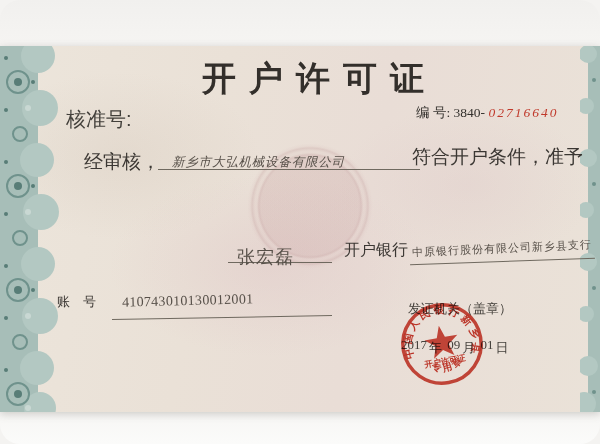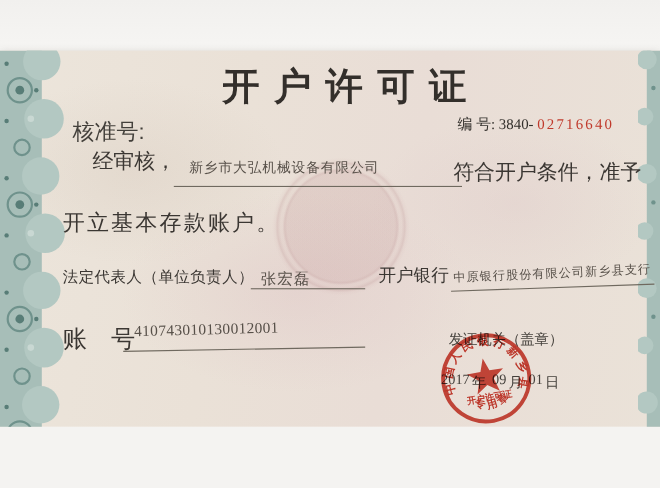--- a/index.html
+++ b/index.html
@@ -1,18 +1,18 @@
 <!DOCTYPE html>
 <html><head>
 <meta charset="utf-8">
 <style>
   html,body{margin:0;padding:0;}
   body{width:600px;height:444px;background:#f4f3f1;font-family:"Liberation Serif","DejaVu Serif",serif;}
-  .photo{position:relative;width:600px;height:388px;overflow:hidden;
-    background:linear-gradient(180deg,#f1f0ee 0%,#f6f5f3 12%,#f4f3f0 88%,#fbfbfa 100%);}
+  .photo{position:relative;width:600px;height:444px;overflow:hidden;
+    background:linear-gradient(180deg,#f1f0ee 0%,#f6f5f3 12%,#f4f3f0 88%,#fbfbfa 100%);border-radius:20px;}
   .cert{position:absolute;left:0;top:46px;width:600px;height:366px;
     background:
       radial-gradient(circle 95px at 310px 160px, rgba(205,165,165,0.10) 58%, rgba(190,150,150,0.28) 61%, rgba(205,170,170,0.10) 63%, transparent 66%),
       radial-gradient(circle 70px at 310px 160px, rgba(195,155,155,0.18) 70%, rgba(190,150,150,0.30) 73%, transparent 76%),
       radial-gradient(ellipse 230px 130px at 45% 60%, rgba(216,182,188,0.28), transparent 70%),
       radial-gradient(ellipse 180px 110px at 78% 38%, rgba(214,186,190,0.22), transparent 72%),
       radial-gradient(ellipse 200px 120px at 20% 30%, rgba(205,190,175,0.25), transparent 70%),
       linear-gradient(100deg,#ece5db 0%,#eae1d7 35%,#e9ddd6 60%,#eae2d8 100%);
     box-shadow:0 2px 8px rgba(80,75,70,0.25);}
   .t{position:absolute;white-space:nowrap;color:#3c3833;}
@@ -94,38 +94,36 @@
     </svg>
   </div>
 
   <div class="t" style="left:202px;top:56px;font-size:34px;font-weight:bold;letter-spacing:13px;color:#332f2b;">开户许可证</div>
 
   <div class="t" style="left:66px;top:106px;font-size:20px;font-family:'Liberation Sans',sans-serif;color:#43403b;">核准号:</div>
 
   <div class="t" style="left:416px;top:104px;font-size:13.5px;color:#33302c;">
     <span>编 号:</span>
     <span>3840-</span>
-    <span class="red" style="color:#c0392b;">02716640</span>
+    <span class="red" style="color:#c0392b;font-style:italic;">02716640</span>
   </div>
 
-  <div class="t" style="left:84px;top:134px;font-size:19px;color:#3b3733;font-family:Liberation Serif, serif;">经审核，</div>
+  <div class="t" style="left:84px;top:149px;font-size:19px;color:#3b3733;font-family:Liberation Serif, serif;">经审核，</div>
   <div class="uline" style="left:158px;top:169px;width:262px;"></div>
-  <div class="t stamp" style="left:172px;top:144px;font-size:12.5px;letter-spacing:0.8px;">新乡市大弘机械设备有限公司</div>
+  <div class="t stamp" style="left:172px;top:154px;font-size:12.5px;letter-spacing:0.8px;font-style:italic;">新乡市大弘机械设备有限公司</div>
   <div class="t" style="left:412px;top:144px;font-size:19px;color:#3b3733;font-family:Liberation Mono, monospace;">符合开户条件，准予</div>
-  <div class="t" style="left:57px;top:189px;font-size:20px;letter-spacing:2px;color:#3b3733;">开立基本存款账户。</div>
 
-  <div class="t" style="left:57px;top:243px;font-size:14px;letter-spacing:0.5px;color:#3b3733;">法定代表人（单位负责人）</div>
   <div class="uline" style="left:228px;top:262px;width:104px;"></div>
-  <div class="t stamp" style="left:237px;top:245px;font-size:14px;letter-spacing:1px;">张宏磊</div>
+  <div class="t stamp" style="left:237px;top:245px;font-size:18px;letter-spacing:1px;">张宏磊</div>
 
   <div class="t" style="left:344px;top:240px;font-size:16px;color:#3b3733;text-align:center;">开户银行</div>
   <div class="uline" style="left:410px;top:261px;width:185px;transform:rotate(-2deg);"></div>
   <div class="t stamp" style="left:412px;top:241px;font-size:11px;letter-spacing:1px;transform:rotate(-2.5deg);">中原银行股份有限公司新乡县支行</div>
 
-  <div class="t" style="left:57px;top:293px;font-size:22px;color:#3b3733;">账　号</div>
+  <div class="t" style="left:57px;top:293px;font-size:13px;color:#3b3733;">账　号</div>
   <div class="uline" style="left:112px;top:317px;width:220px;transform:rotate(-1deg);"></div>
   <div class="t stamp" style="left:122px;top:293px;font-size:14px;letter-spacing:0.3px;transform:rotate(-1.5deg);">410743010130012001</div>
 
   <div class="t" style="left:408px;top:300px;font-size:13px;color:#45413c;">发证机关（盖章）</div>
   <div class="t" style="left:399px;top:339px;font-size:13px;color:#45413c;">
     <span class="num">2017</span><span>年</span>
     <span class="num">09</span><span>月</span>
     <span class="num">01</span><span>日</span>
   </div>
 

